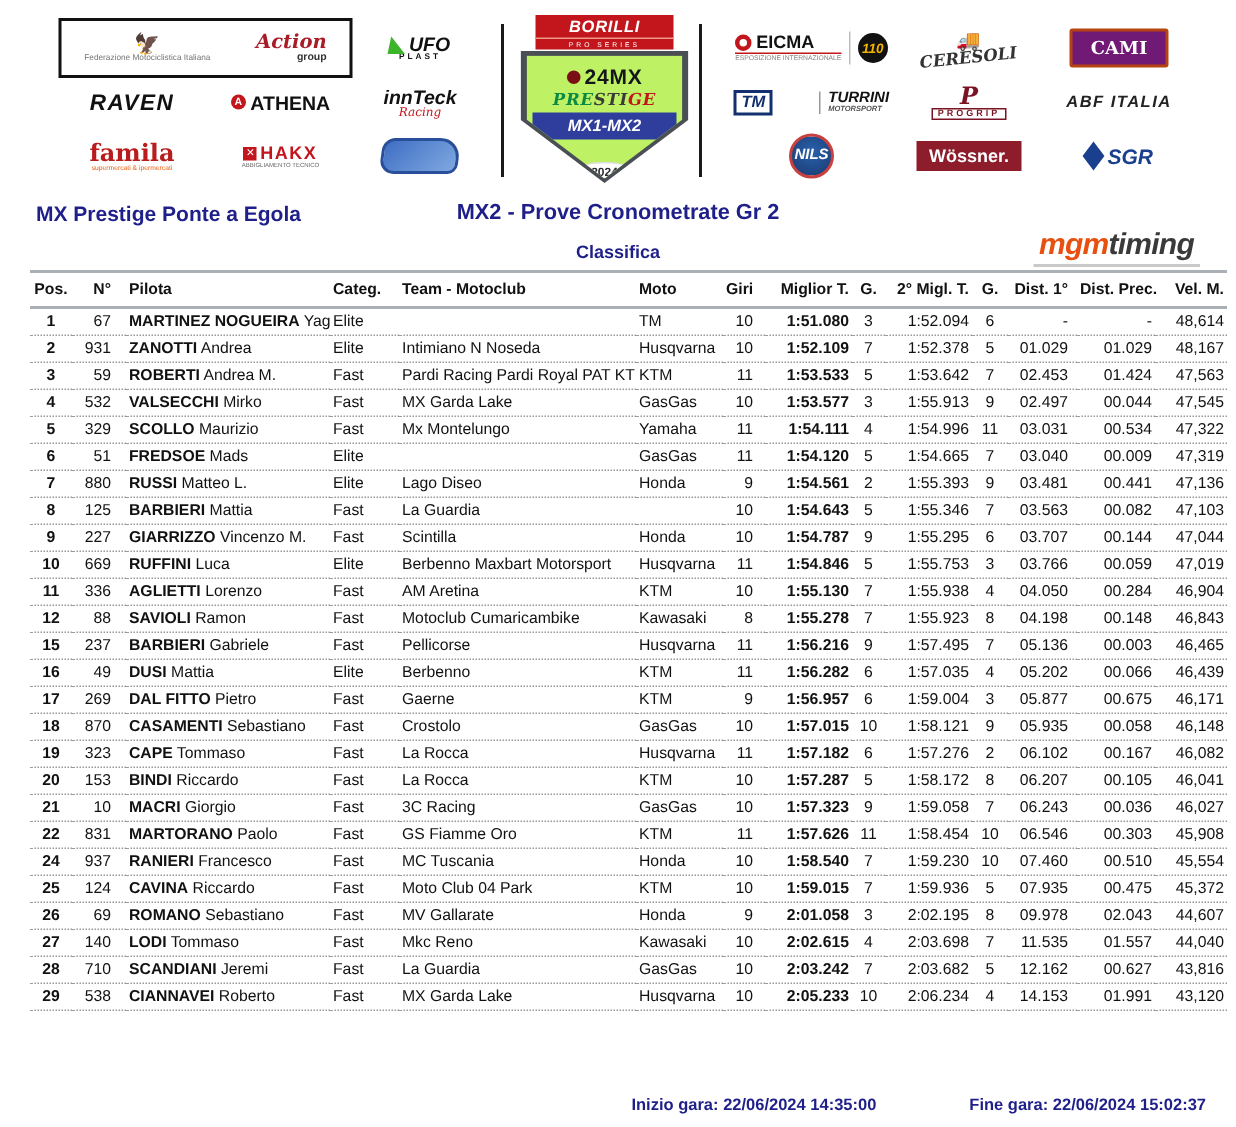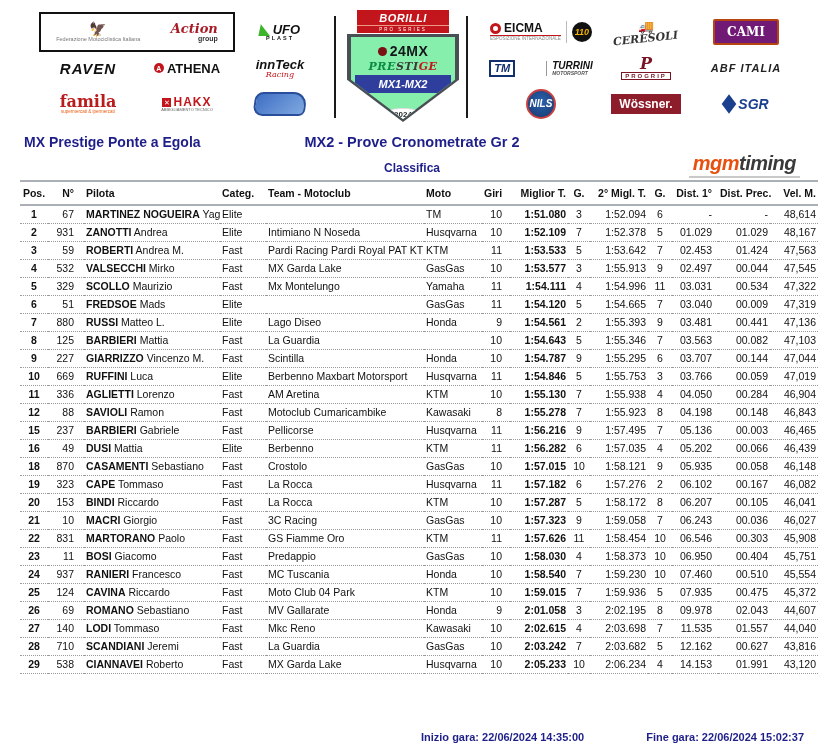--- a/index.html
+++ b/index.html
@@ -74,21 +74,21 @@
   .sgr-row { display:flex; align-items:center; gap:3px; }
   .sgr-diamond { width:12px; height:12px; background:#1a3f8f; transform:rotate(45deg) skew(8deg,8deg); }
   .sgr-txt { font-style:italic; font-weight:bold; font-size:14px; color:#1a3f8f; }
 
   
   .badge { position:absolute; left:344px; top:0; width:118px; height:116px; display:flex; flex-direction:column; align-items:center; }
   .badge-banner { background:#c3161c; color:#fff; width:92px; text-align:center; padding:2px 0 1px; }
   .badge-banner .b1 { font-style:italic; font-weight:bold; font-size:11px; letter-spacing:0.5px; }
   .badge-banner .b2 { font-size:4.5px; letter-spacing:2px; border-top:1px solid #e98; margin-top:1px; padding-top:1px; }
   .shield-outer { width:112px; height:88px; background:#4a4f55; clip-path:polygon(0 0,100% 0,100% 52%,50% 100%,0 52%); display:flex; align-items:flex-start; justify-content:center; margin-top:1px; }
-  .shield-inner { width:104px; height:82px; margin-top:3px; background:#86efac; clip-path:polygon(0 0,100% 0,100% 52%,50% 100%,0 52%); display:flex; flex-direction:column; align-items:center; }
+  .shield-inner { width:104px; height:82px; margin-top:3px; background:#bef264; clip-path:polygon(0 0,100% 0,100% 52%,50% 100%,0 52%); display:flex; flex-direction:column; align-items:center; }
   .badge-24mx { display:flex; align-items:center; gap:3px; margin-top:6px; }
   .wolf-dot { width:9px; height:9px; border-radius:50%; background:#7a1014; }
   .badge-24mx .t { font-weight:bold; font-size:14px; color:#15161a; letter-spacing:0.5px; }
   .badge-prestige { font-family:"DejaVu Serif", serif; font-weight:bold; font-style:italic; font-size:11px; letter-spacing:0.5px; margin-top:1px; }
   .badge-prestige .g { color:#0a8a43; } .badge-prestige .w { color:#3a3a3a; } .badge-prestige .r { color:#c3161c; }
   .badge-blueband { background:#2f3e9c; color:#fff; width:92%; text-align:center; font-style:italic; font-weight:bold; font-size:11px; padding:3px 0; margin-top:2px; }
   .badge-bottom { display:flex; align-items:center; margin-top:16px; }
   .wedge-g { width:14px; height:10px; background:#0a8a43; clip-path:polygon(0 0,100% 50%,0 100%); }
   .wedge-r { width:14px; height:10px; background:#c3161c; clip-path:polygon(100% 0,0 50%,100% 100%); }
   .badge-year { background:#fff; border-radius:50% / 60%; padding:1px 8px; font-weight:bold; font-size:8px; color:#2b2d33; box-shadow:0 0 0 1px #ddd; }
@@ -521,20 +521,36 @@
           <td class="ar c-giri">11</td>
           <td class="ar c-best">1:56.282</td>
           <td class="ac c-g1">6</td>
           <td class="ar c-second">1:57.035</td>
           <td class="ac c-g2">4</td>
           <td class="ar c-dist1">05.202</td>
           <td class="ar c-distprec">00.066</td>
           <td class="ar c-vel">46,439</td>
         </tr>
         <tr>
+          <td class="ac c-pos">17</td>
+          <td class="ar c-num">269</td>
+          <td class="al c-pilota"><span class="c-surname">DAL FITTO</span><span> Pietro</span></td>
+          <td class="al c-categ">Fast</td>
+          <td class="al c-team">Gaerne</td>
+          <td class="al c-moto">KTM</td>
+          <td class="ar c-giri">9</td>
+          <td class="ar c-best">1:56.957</td>
+          <td class="ac c-g1">6</td>
+          <td class="ar c-second">1:59.004</td>
+          <td class="ac c-g2">3</td>
+          <td class="ar c-dist1">05.877</td>
+          <td class="ar c-distprec">00.675</td>
+          <td class="ar c-vel">46,171</td>
+        </tr>
+        <tr>
           <td class="ac c-pos">18</td>
           <td class="ar c-num">870</td>
           <td class="al c-pilota"><span class="c-surname">CASAMENTI</span><span> Sebastiano</span></td>
           <td class="al c-categ">Fast</td>
           <td class="al c-team">Crostolo</td>
           <td class="al c-moto">GasGas</td>
           <td class="ar c-giri">10</td>
           <td class="ar c-best">1:57.015</td>
           <td class="ac c-g1">10</td>
           <td class="ar c-second">1:58.121</td>
@@ -601,36 +617,20 @@
           <td class="ar c-giri">11</td>
           <td class="ar c-best">1:57.626</td>
           <td class="ac c-g1">11</td>
           <td class="ar c-second">1:58.454</td>
           <td class="ac c-g2">10</td>
           <td class="ar c-dist1">06.546</td>
           <td class="ar c-distprec">00.303</td>
           <td class="ar c-vel">45,908</td>
         </tr>
         <tr>
-          <td class="ac c-pos">23</td>
-          <td class="ar c-num">11</td>
-          <td class="al c-pilota"><span class="c-surname">BOSI</span><span> Giacomo</span></td>
-          <td class="al c-categ">Fast</td>
-          <td class="al c-team">Predappio</td>
-          <td class="al c-moto">GasGas</td>
-          <td class="ar c-giri">10</td>
-          <td class="ar c-best">1:58.030</td>
-          <td class="ac c-g1">4</td>
-          <td class="ar c-second">1:58.373</td>
-          <td class="ac c-g2">10</td>
-          <td class="ar c-dist1">06.950</td>
-          <td class="ar c-distprec">00.404</td>
-          <td class="ar c-vel">45,751</td>
-        </tr>
-        <tr>
           <td class="ac c-pos">24</td>
           <td class="ar c-num">937</td>
           <td class="al c-pilota"><span class="c-surname">RANIERI</span><span> Francesco</span></td>
           <td class="al c-categ">Fast</td>
           <td class="al c-team">MC Tuscania</td>
           <td class="al c-moto">Honda</td>
           <td class="ar c-giri">10</td>
           <td class="ar c-best">1:58.540</td>
           <td class="ac c-g1">7</td>
           <td class="ar c-second">1:59.230</td>

